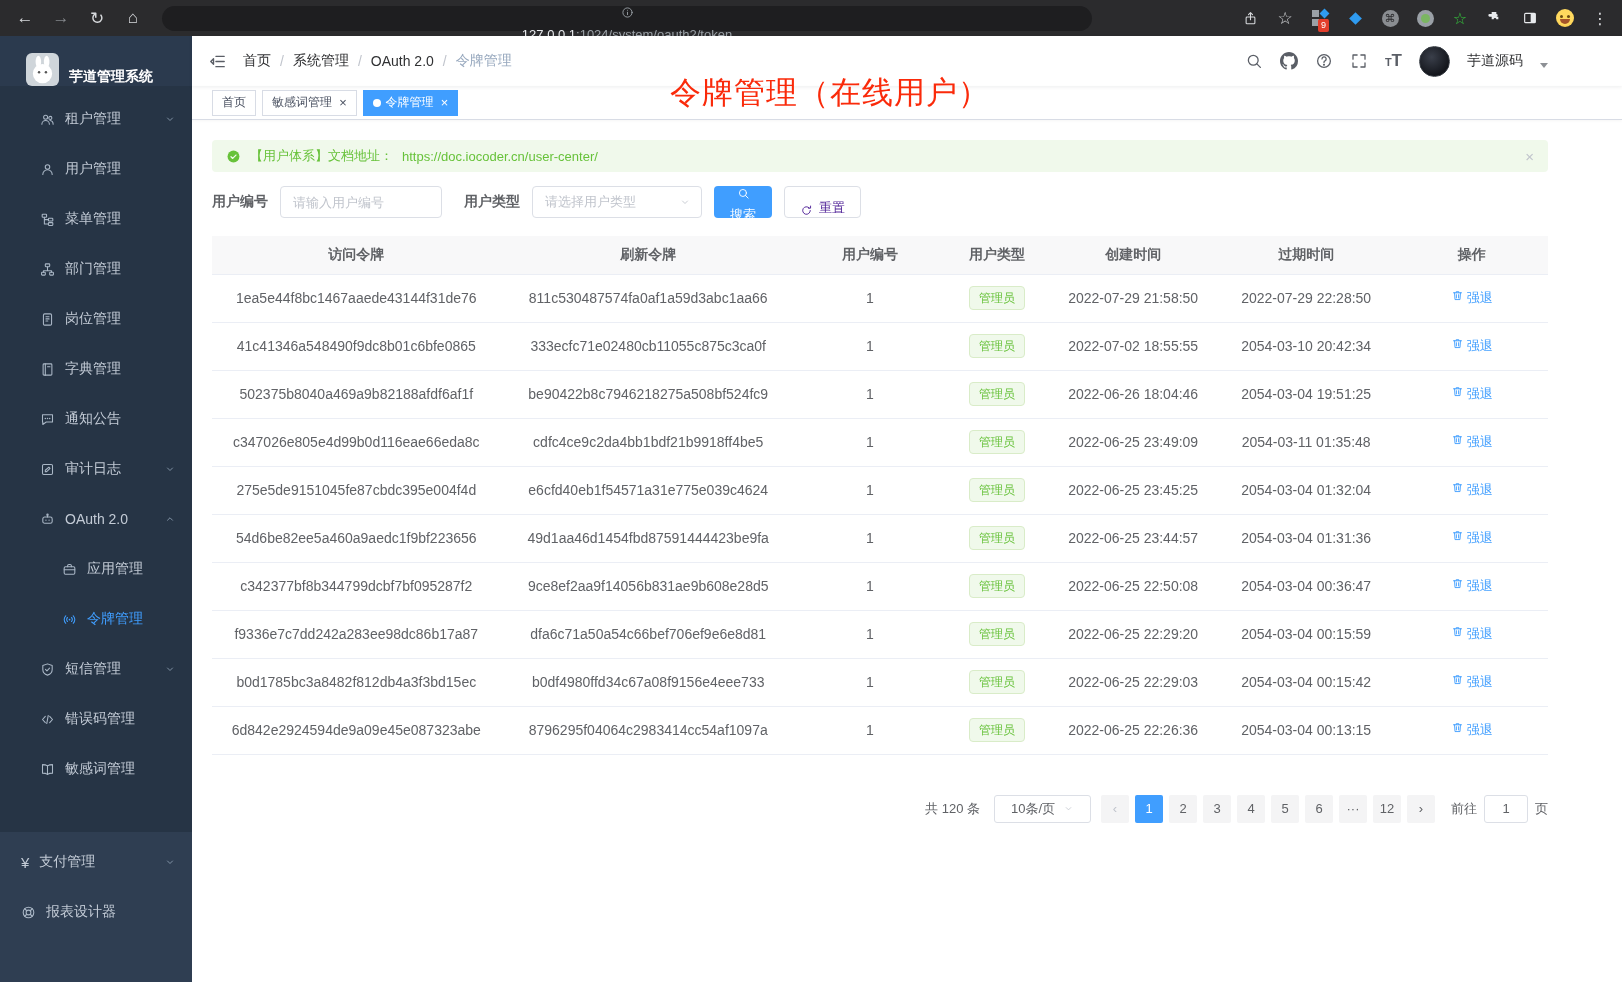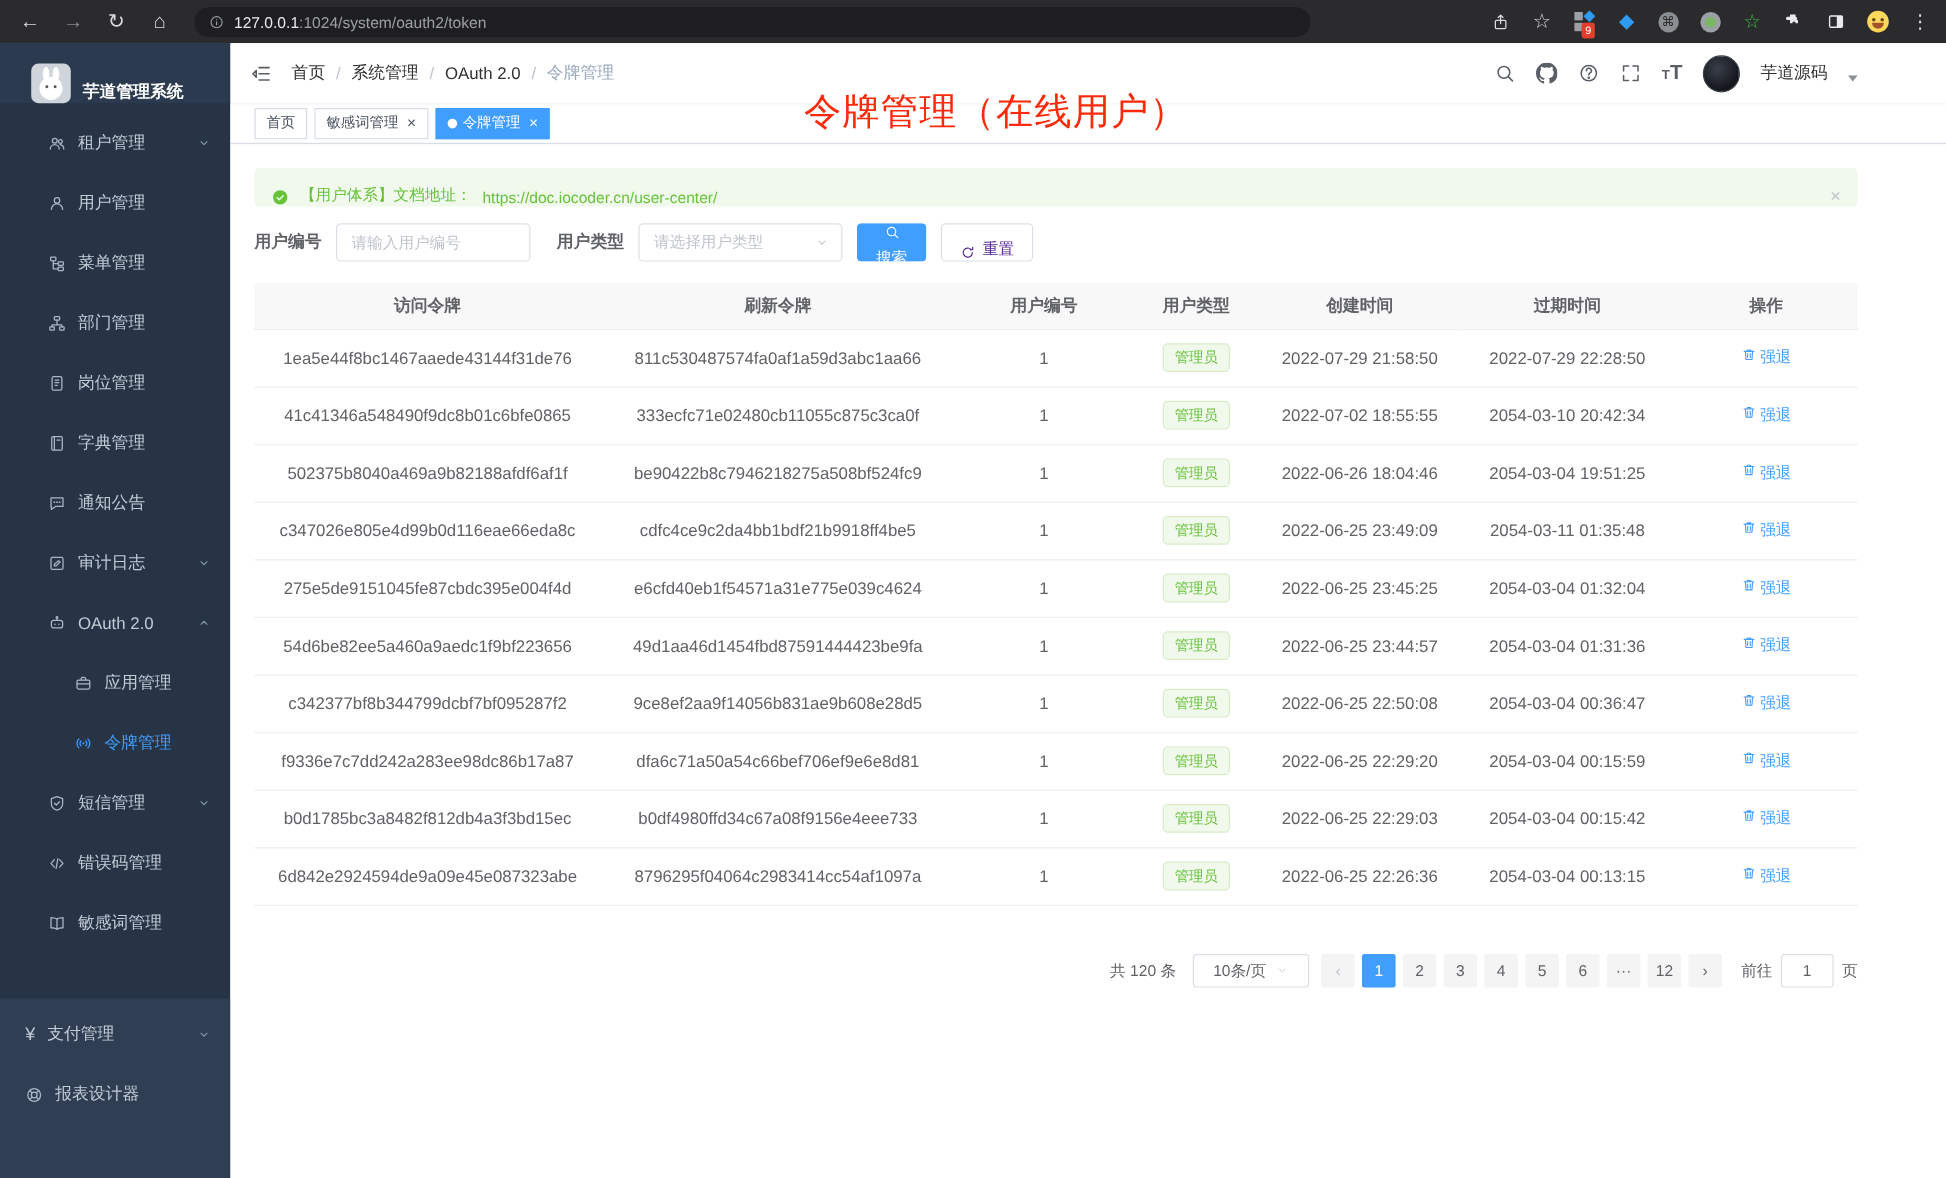--- a/index.html
+++ b/index.html
@@ -6,21 +6,21 @@
   html,body { width:1622px; height:982px; overflow:hidden; }
   body { font-family:"Liberation Sans","DejaVu Sans",sans-serif; background:#fff; position:relative; font-size:14px; }
 
   .icn { width:15px; height:15px; fill:none; stroke:currentColor; stroke-width:1.7; stroke-linecap:round; stroke-linejoin:round; flex:none; }
   .icn-text { font-size:15px; line-height:1; flex:none; }
 
   
   .chrome { height:36px; background:#2b2b2d; display:flex; align-items:center; padding:0 12px; gap:10px; color:#d7d9dc; }
   .nav-btn { width:26px; height:26px; display:flex; align-items:center; justify-content:center; font-size:17px; cursor:pointer; }
   .nav-btn.dim { color:#85888c; }
-  .url-bar { width:930px; height:25px; background:#1e1e20; border-radius:13px; display:flex; align-items:center; gap:8px; padding:0 12px; margin-left:6px; font-size:13px; }
+  .url-bar { width:930px; height:25px; background:#1e1e20; border-radius:13px; display:flex; align-items:center; gap:8px; padding:0 12px; margin-left:6px; font-size:13px;flex-direction:column; }
   .url-bar .icn { width:13px; height:13px; color:#9aa0a6; }
   .url-host { color:#e8eaed; }
   .url-rest { color:#9aa0a6; }
   .chrome-right { margin-left:auto; display:flex; align-items:center; gap:15px; }
   .ext { position:relative; width:20px; height:20px; display:flex; align-items:center; justify-content:center; font-size:15px; cursor:pointer; }
   .badge { position:absolute; bottom:-4px; left:8px; background:#e33e2b; color:#fff; font-size:9px; line-height:1; padding:2px 3px; border-radius:2px; }
   .sq { width:7px; height:7px; background:#9aa0a6; display:inline-block; }
   .ext-blocks { display:grid; grid-template-columns:7px 7px; gap:2px; }
   .diamond { width:9px; height:9px; background:#2f9bf0; transform:rotate(45deg); }
   .circle-gray { width:17px; height:17px; border-radius:50%; background:#8a8d91; color:#2b2b2d; display:flex; align-items:center; justify-content:center; font-size:11px; }
@@ -71,21 +71,21 @@
   .tabsbar { height:34px; display:flex; align-items:center; gap:6px; padding:0 20px; border-bottom:1px solid #d8dce5; box-shadow:0 1px 3px rgba(0,0,0,.04); flex:none; }
   .tab-item { height:26px; display:flex; align-items:center; gap:5px; border:1px solid #d8dce5; background:#fff; color:#495060; font-size:12px; padding:0 9px; cursor:pointer; }
   .tab-item.active { background:#409eff; border-color:#409eff; color:#fff; }
   .tab-dot { width:8px; height:8px; border-radius:50%; background:#fff; }
   .tab-close { font-size:13px; line-height:1; margin-left:2px; }
 
   .red-note { position:absolute; left:478px; top:36px; font-size:31px; font-weight:500; color:#fa2a0a; letter-spacing:1px; z-index:5; }
 
   .content { padding:20px 74px 0 20px; }
 
-  .alert { height:32px; background:#f0f9eb; border-radius:4px; display:flex; align-items:flex-end; gap:9px; padding:0 14px; color:#67c23a; font-size:13px; }
+  .alert { height:32px; background:#f0f9eb; border-radius:4px; display:flex; align-items:center; gap:9px; padding:0 14px; color:#67c23a; font-size:13px; }
   .alert .icn { width:15px; height:15px; stroke:none; }
   .alert-text { font-weight:400; }
   .alert-link { color:#67c23a; text-decoration:none; cursor:pointer; }
   .alert-close { margin-left:auto; color:#c0c4cc; font-size:15px; cursor:pointer; }
 
   .filters { display:flex; align-items:center; margin-top:14px; }
   .f-label { font-weight:700; color:#606266; margin-right:12px; }
   .f-input { width:162px; height:32px; border:1px solid #dcdfe6; border-radius:4px; padding:0 12px; font-size:13px; color:#606266; outline:none; font-family:inherit; }
   .f-input::placeholder { color:#c0c4cc; }
   .f-select { width:170px; height:32px; border:1px solid #dcdfe6; border-radius:4px; padding:0 10px 0 12px; display:flex; align-items:center; justify-content:space-between; color:#c0c4cc; font-size:13px; cursor:pointer; }

